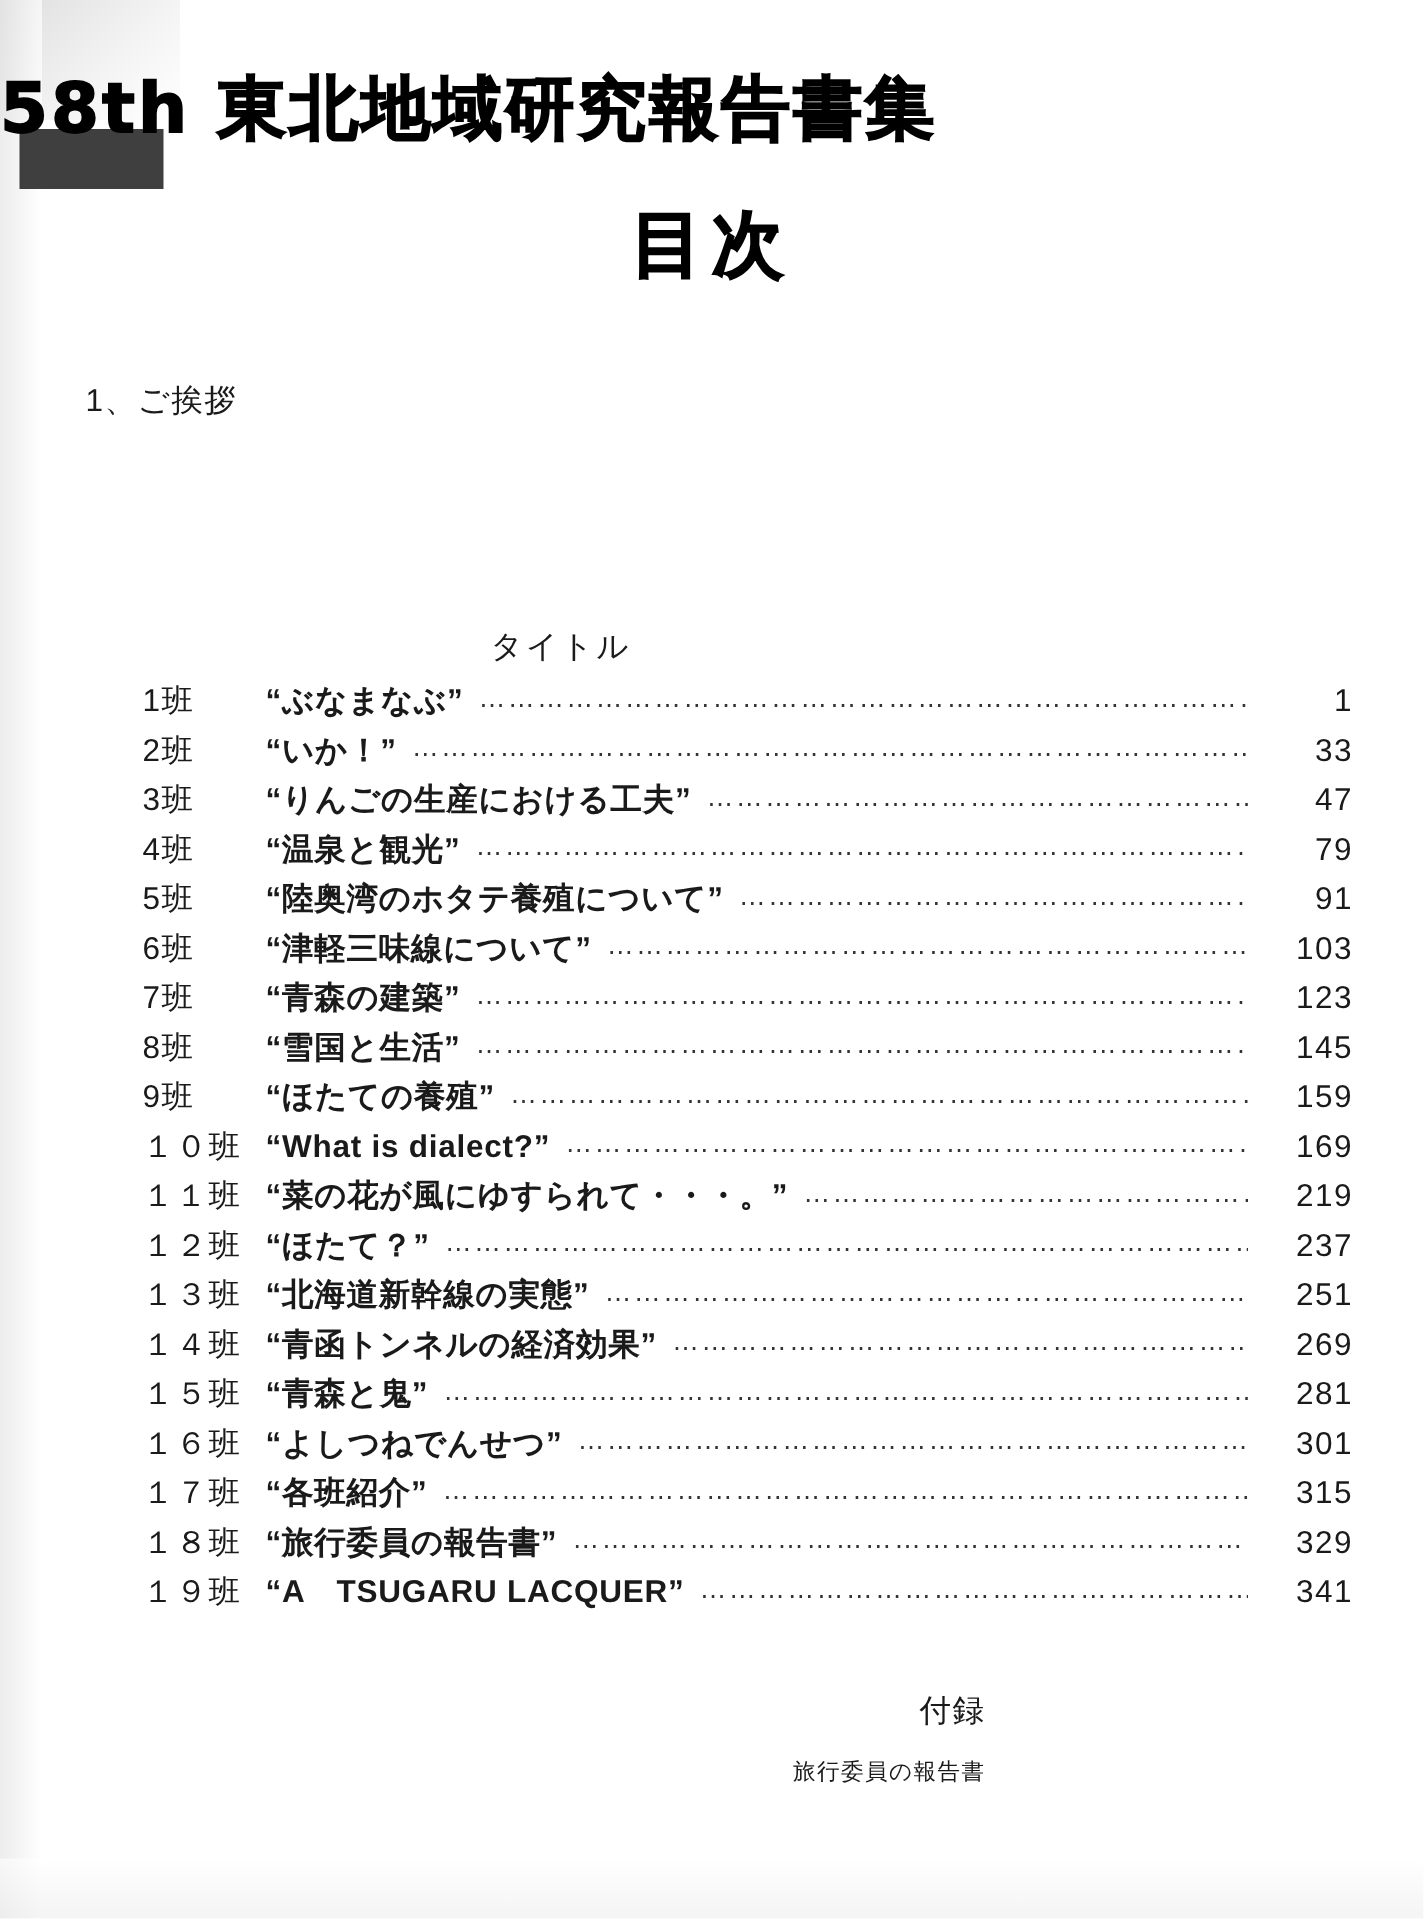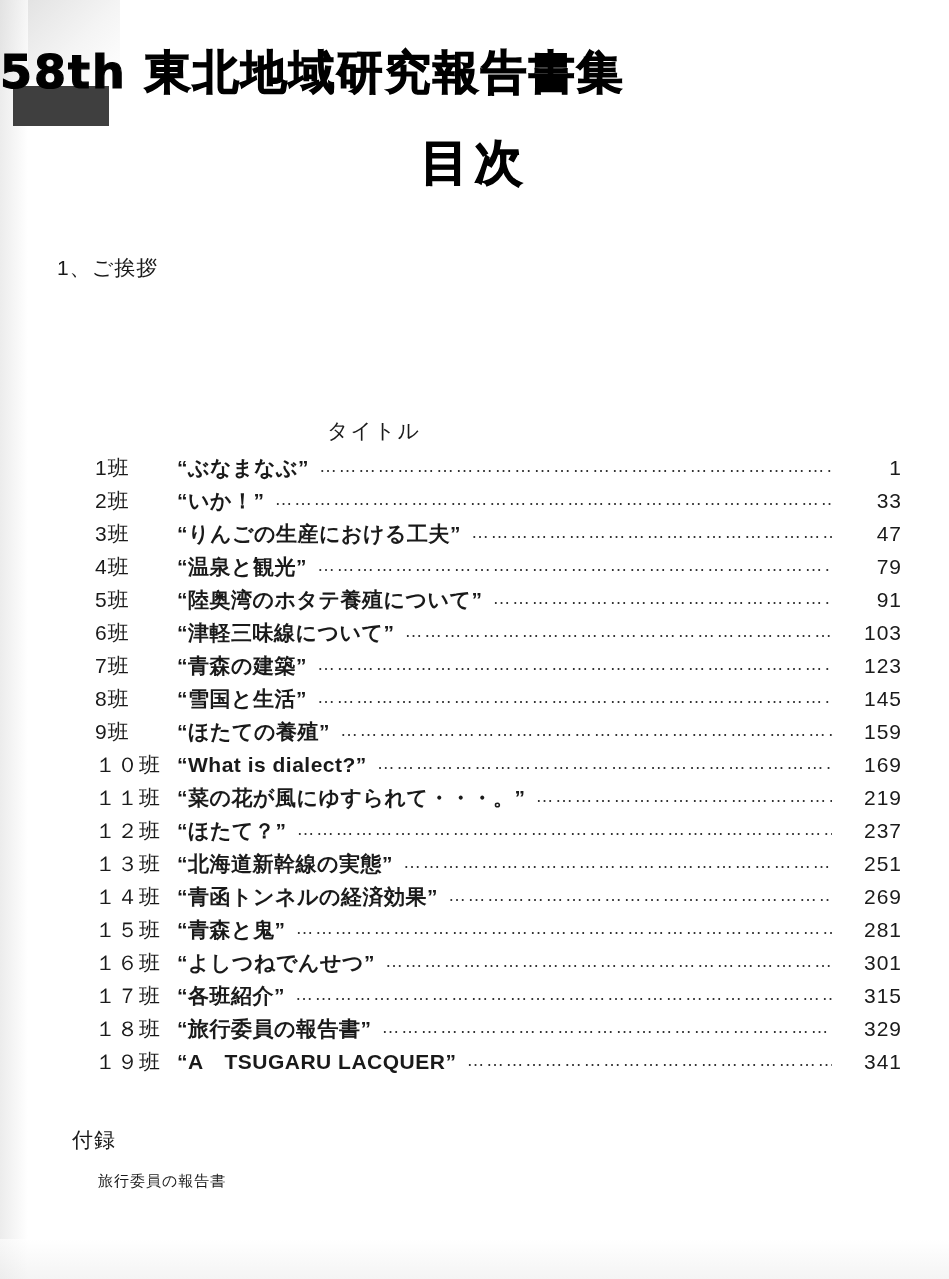--- a/index.html
+++ b/index.html
@@ -146,23 +146,24 @@
   .toc-page {
     flex: 0 0 auto;
     width: 70px;
     text-align: right;
     letter-spacing: 1px;
     font-family: "Liberation Sans", sans-serif;
   }
 
   .appendix {
     position: absolute;
-    left: 72px;
+    left: 57px;
     top: 1126px;
     width: 600px;
+    text-align: right;
   }
   .appendix-title {
     font-size: 21px;
     letter-spacing: 1px;
     color: #1a1a1a;
     margin-bottom: 18px;
   }
   .appendix-item {
     font-size: 15px;
     letter-spacing: 1px;

